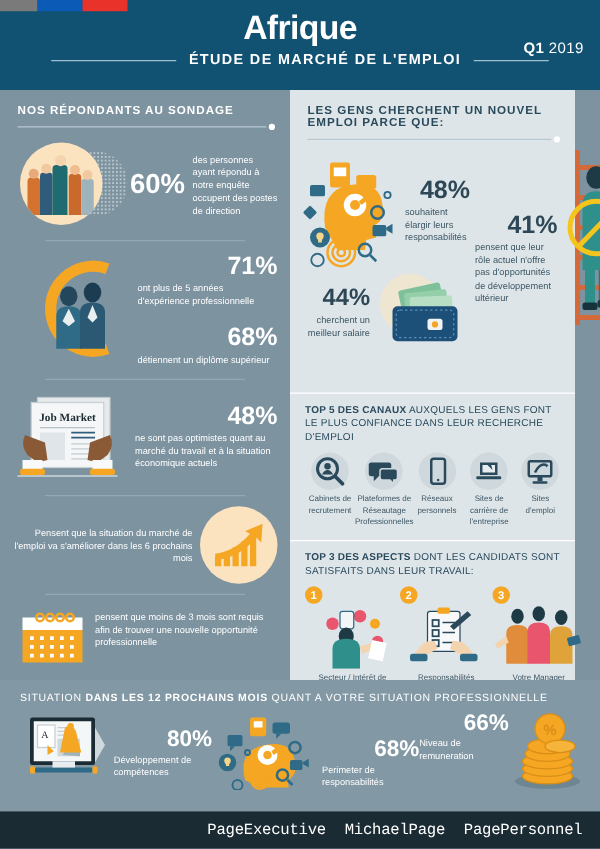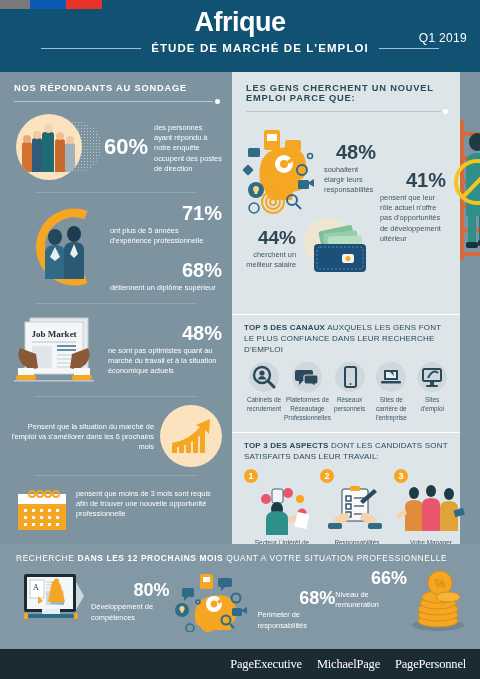--- a/index.html
+++ b/index.html
@@ -36,21 +36,21 @@
   .hdr-rule.left { margin-right: 10px; max-width: 100px; }
   .hdr-rule.right { margin-left: 10px; max-width: 60px; }
   .hdr-sub {
     color: #ffffff; font-size: 11.5px; font-weight: bold;
     letter-spacing: 1.1px; white-space: nowrap;
   }
   .hdr-quarter {
     position: absolute; right: 13px; top: 31px;
     color: #ffffff; font-size: 12px; letter-spacing: 0.3px;
   }
-  .hdr-quarter b { font-weight: normal; }
+  .hdr-quarter b { font-weight: bold; }
 
   
   .cols { display: flex; flex: 1 1 auto; min-height: 0; }
   .col-left { width: 232px; background: #7d93a0; position: relative; }
   .col-right { width: 228px; background: #dde5e9; position: relative; }
 
   .sec-title {
     color: #ffffff; font-size: 9.3px; font-weight: bold;
     letter-spacing: 0.8px; padding: 11px 0 0 14px;
   }
@@ -94,21 +94,21 @@
   }
 
   
   .band { background: #8298a4; flex: 0 0 105px; position: relative; padding-top: 9px; }
   .band-title { color: #ffffff; font-size: 8.4px; letter-spacing: 0.6px; padding-left: 16px; }
   .band-title b { font-weight: bold; }
 
   
   .footer { background: #1b2b33; flex: 0 0 30px; display: flex; align-items: center; justify-content: flex-end; }
   .brands { display: flex; gap: 15px; padding-right: 14px; }
-  .brand { color: #ffffff; font-family: Liberation Serif, serif; font-size: 12.5px; letter-spacing: -0.2px; }
+  .brand { color: #ffffff; font-family: Liberation Mono, monospace; font-size: 12.5px; letter-spacing: -0.2px; }
   .flagbars { position: absolute; left: 0; top: 0; display: flex; }
   .flagbars i { display: block; height: 9px; }
 
   .vline { width: 1px; background: #c3ced4; }
 </style>
 </head>
 <body>
 
 <div class="page">
 
@@ -516,21 +516,21 @@
             </div>
             <div class="ic-label">Votre Manager</div>
           </div>
         </div>
       </div>
     </div>
   </div>
 
   <div class="band">
     <div class="band-title">
-      <span>RECHERCHE</span>
+      <span>SITUATION</span>
       <b>DANS LES 12 PROCHAINS MOIS</b>
       <span>QUANT A VOTRE SITUATION PROFESSIONNELLE</span>
     </div>
 
     <div style="display:flex;align-items:center;padding:4px 14px 0 18px;">
 
       <div style="display:flex;align-items:center;width:160px;">
         <div style="flex:0 0 auto;">
           <svg width="68" height="60" viewBox="0 0 68 60">
             <rect x="6" y="4" width="52" height="38" rx="2" fill="#1b2b33"></rect>

